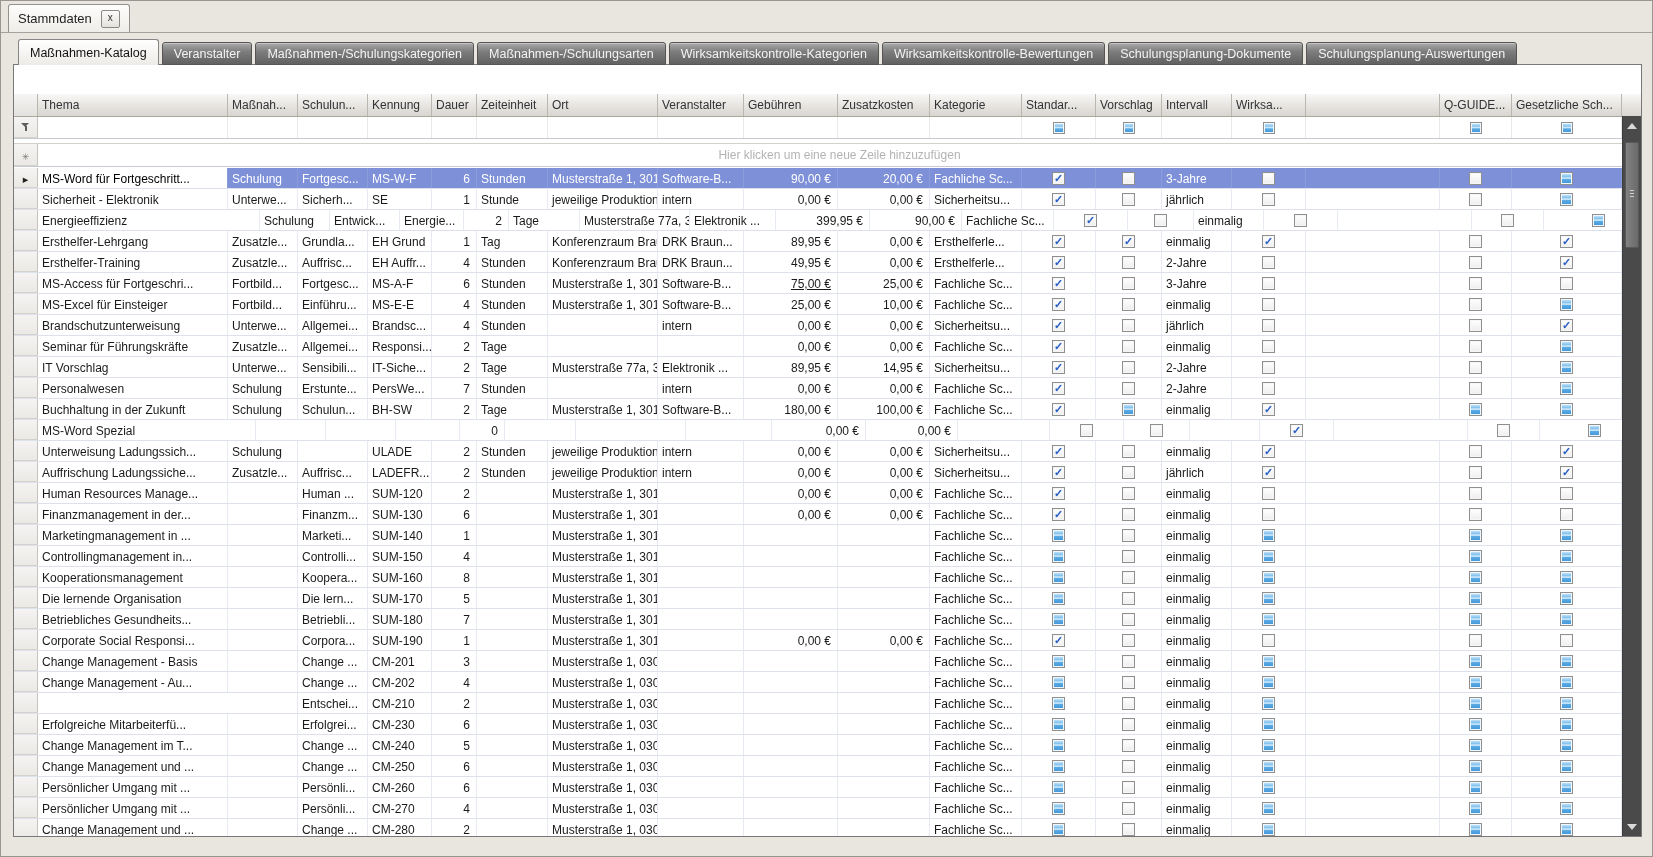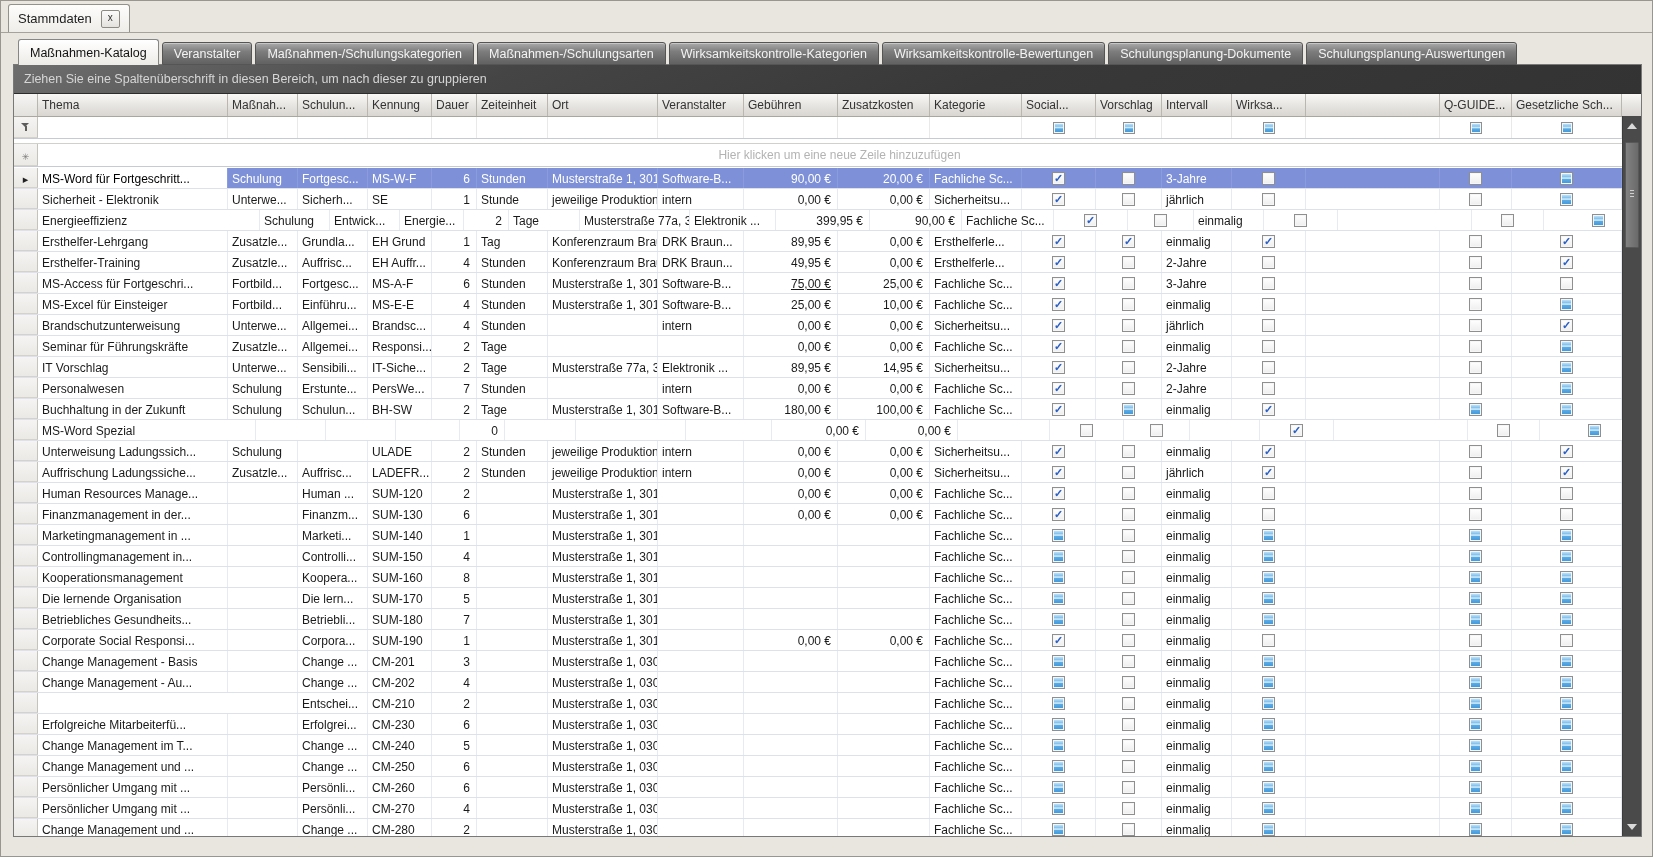--- a/index.html
+++ b/index.html
@@ -104,39 +104,36 @@
       <div class="tab inactive">Veranstalter</div>
       <div class="tab inactive">Maßnahmen-/Schulungskategorien</div>
       <div class="tab inactive">Maßnahmen-/Schulungsarten</div>
       <div class="tab inactive">Wirksamkeitskontrolle-Kategorien</div>
       <div class="tab inactive">Wirksamkeitskontrolle-Bewertungen</div>
       <div class="tab inactive">Schulungsplanung-Dokumente</div>
       <div class="tab inactive">Schulungsplanung-Auswertungen</div>
     </div>
 
   <div class="panel">
-    <div class="groupbar">
-      <span>Ziehen Sie eine Spaltenüberschrift in diesen Bereich, um nach dieser zu gruppieren</span>
-    </div>
 
     <div class="grid">
       <div class="hrow">
           <div class="hcell indh" style="width: 24px;"></div>
           <div class="hcell" style="width: 190px;">Thema</div>
           <div class="hcell" style="width: 70px;">Maßnah...</div>
           <div class="hcell" style="width: 70px;">Schulun...</div>
           <div class="hcell" style="width: 64px;">Kennung</div>
           <div class="hcell" style="width: 45px;">Dauer</div>
           <div class="hcell" style="width: 71px;">Zeiteinheit</div>
           <div class="hcell" style="width: 110px;">Ort</div>
           <div class="hcell" style="width: 86px;">Veranstalter</div>
           <div class="hcell" style="width: 94px;">Gebühren</div>
           <div class="hcell" style="width: 92px;">Zusatzkosten</div>
           <div class="hcell" style="width: 92px;">Kategorie</div>
-          <div class="hcell" style="width: 74px;">Social...</div>
+          <div class="hcell" style="width: 74px;">Standar...</div>
           <div class="hcell" style="width: 66px;">Vorschlag</div>
           <div class="hcell" style="width: 70px;">Intervall</div>
           <div class="hcell" style="width: 74px;">Wirksa...</div>
           <div class="hcell" style="width: 134px;"></div>
           <div class="hcell" style="width: 72px;">Q-GUIDE...</div>
           <div class="hcell" style="width: 110px;">Gesetzliche Sch...</div>
         </div>
       <div class="frow">
           <div class="indcell">
             <div class="funnel"></div>

